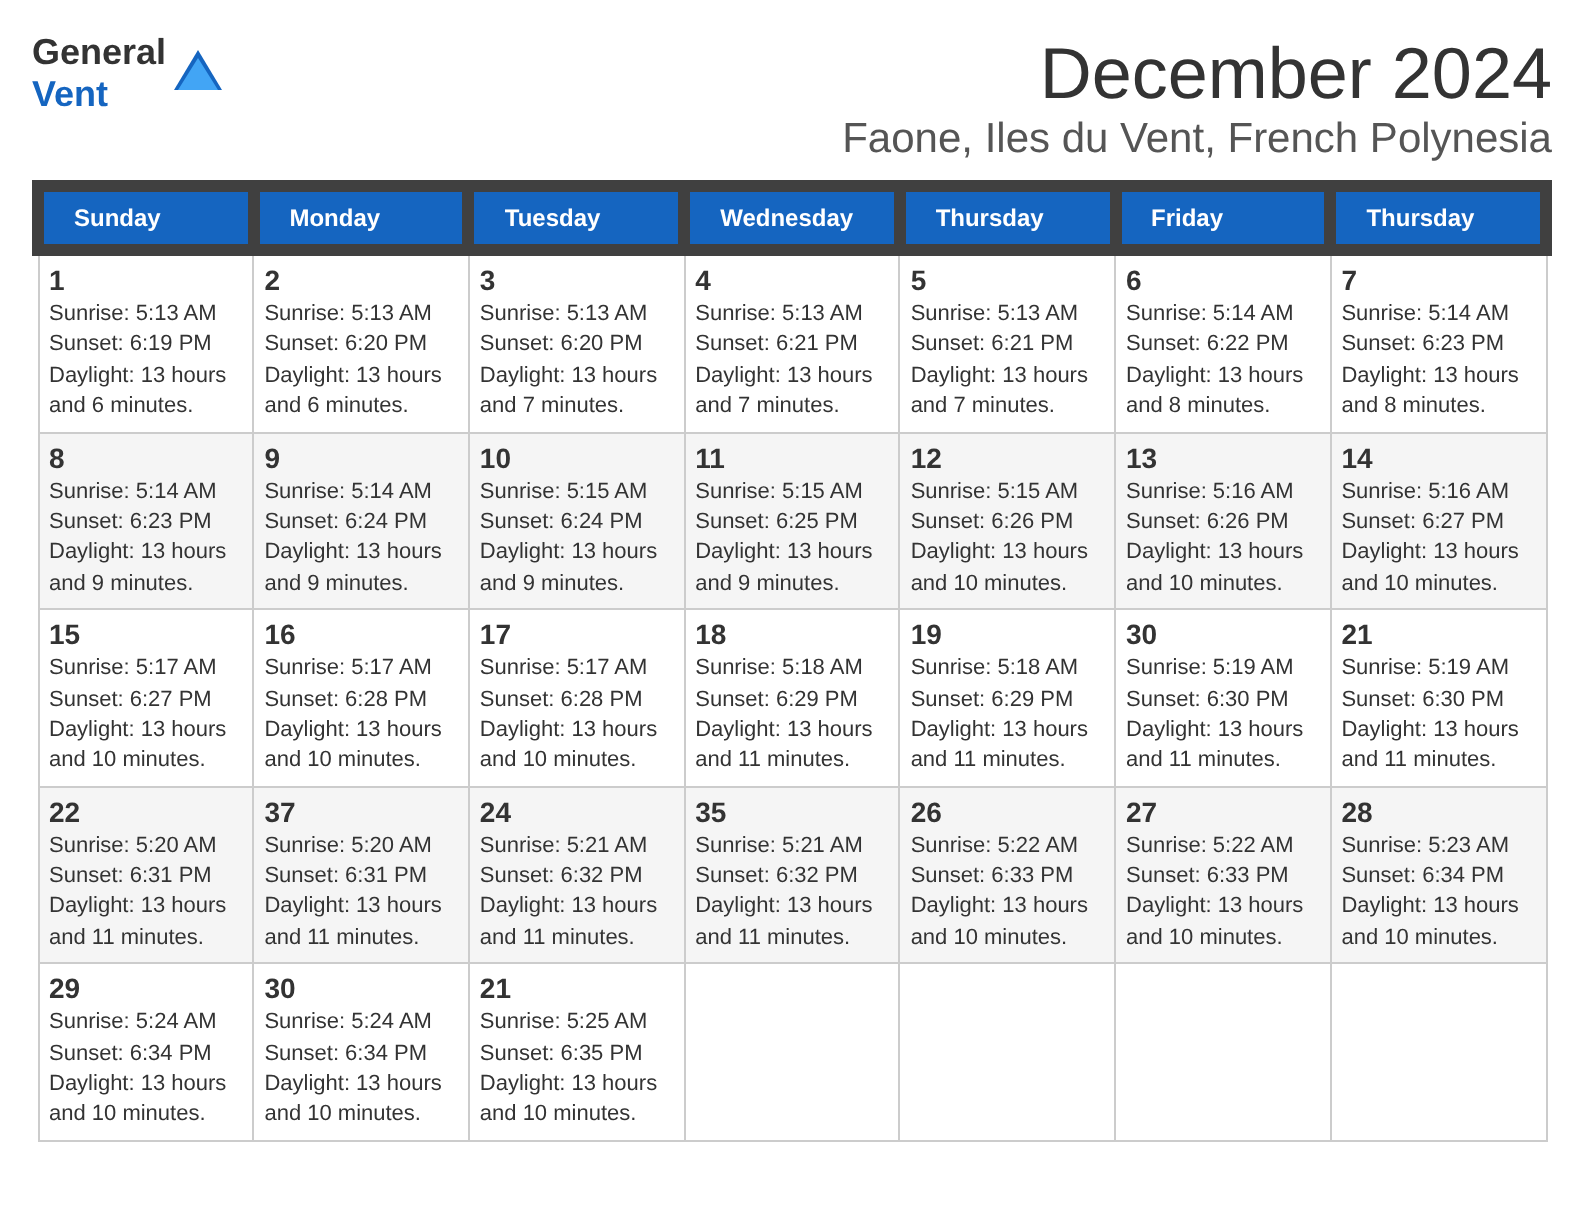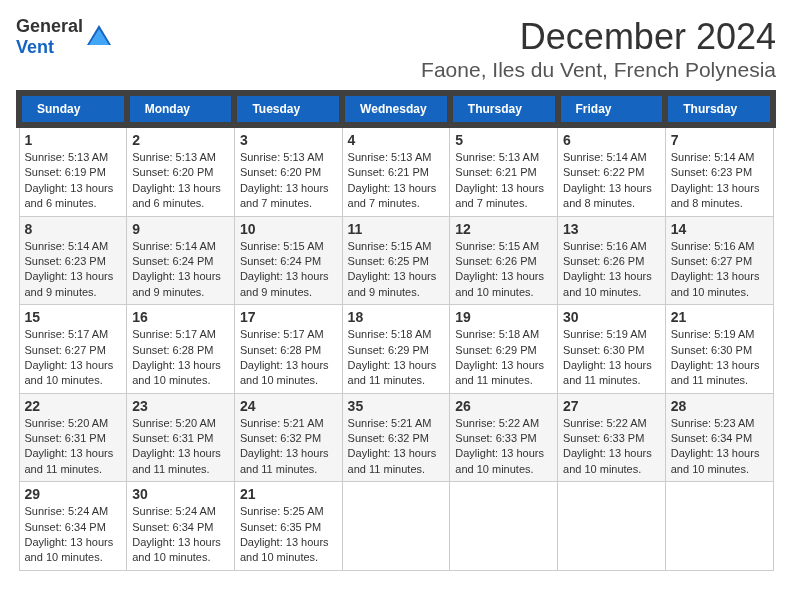--- a/index.html
+++ b/index.html
@@ -210,21 +210,21 @@
           <span class="day-number">21</span>
           <div class="day-info">Sunrise: 5:19 AM<br>Sunset: 6:30 PM<br>Daylight: 13 hours<br>and 11 minutes.</div>
         </td>
       </tr>
       <tr>
         <td>
           <span class="day-number">22</span>
           <div class="day-info">Sunrise: 5:20 AM<br>Sunset: 6:31 PM<br>Daylight: 13 hours<br>and 11 minutes.</div>
         </td>
         <td>
-          <span class="day-number">23</span>
+          <span class="day-number">37</span>
           <div class="day-info">Sunrise: 5:20 AM<br>Sunset: 6:31 PM<br>Daylight: 13 hours<br>and 11 minutes.</div>
         </td>
         <td>
           <span class="day-number">24</span>
           <div class="day-info">Sunrise: 5:21 AM<br>Sunset: 6:32 PM<br>Daylight: 13 hours<br>and 11 minutes.</div>
         </td>
         <td>
           <span class="day-number">35</span>
           <div class="day-info">Sunrise: 5:21 AM<br>Sunset: 6:32 PM<br>Daylight: 13 hours<br>and 11 minutes.</div>
         </td>

